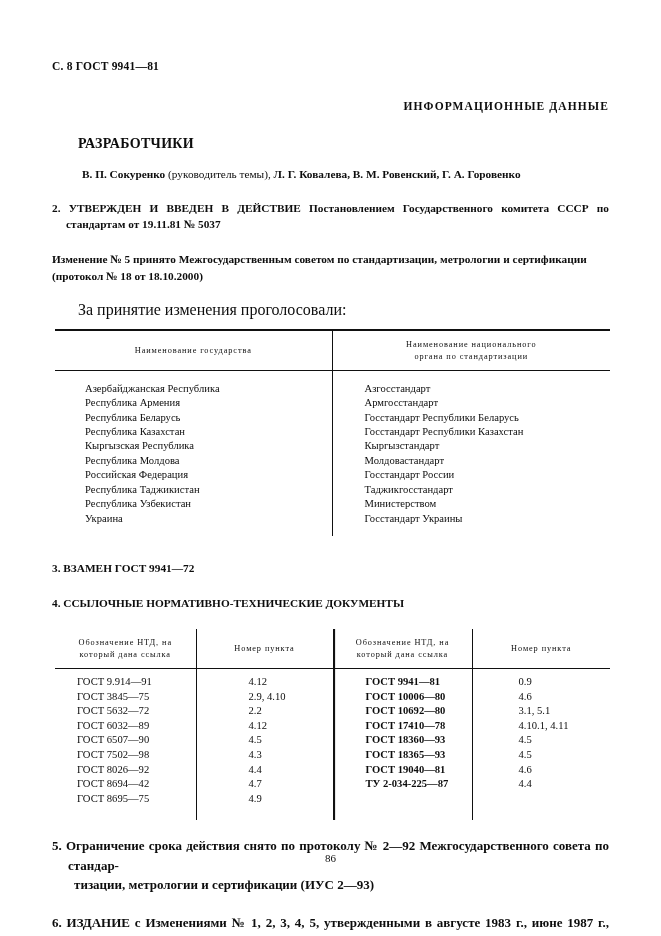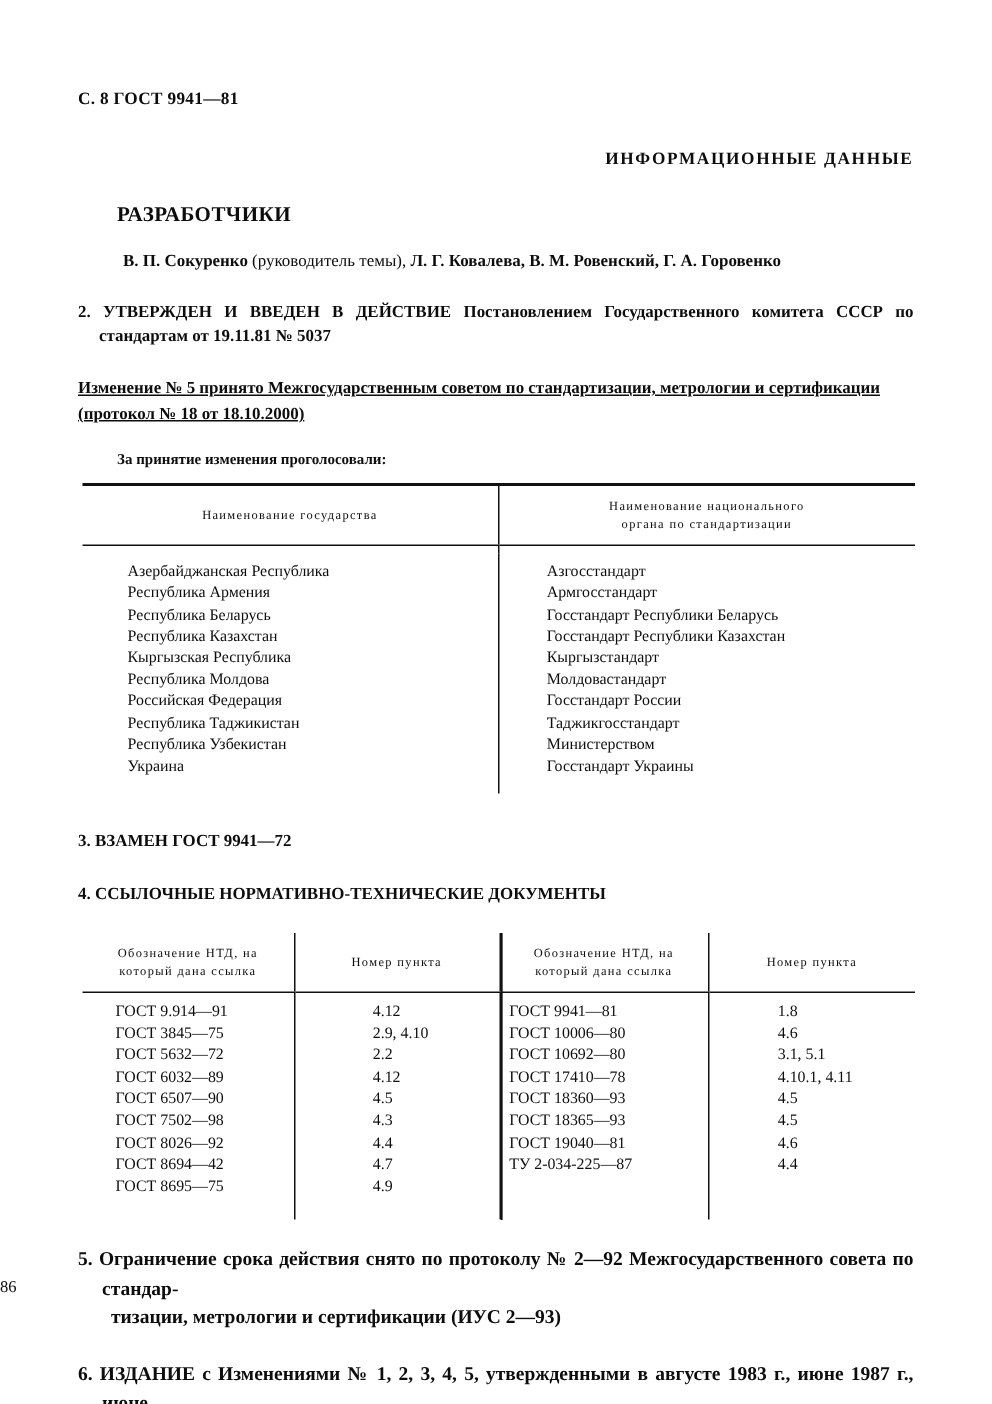--- a/index.html
+++ b/index.html
@@ -65,25 +65,24 @@
     font-weight: bold;
   }
   .devs .role {
     font-weight: normal;
   }
   .note {
     font-weight: bold;
     font-size: 11.3px;
     line-height: 1.5;
     margin: 4px 0 16px 0;
-    text-decoration: underline;
   }
   .vote-line {
-    font-weight: bold;
-    font-size: 10px;
+    font-weight: normal;
+    font-size: 16px;
     margin: 0 0 10px 26px;
   }
 
   
   .tbl {
     width: 555px;
     margin-left: 3px;
     border-collapse: collapse;
     table-layout: fixed;
   }
@@ -134,40 +133,40 @@
   .tbl2 .th-cell { font-size: 8.3px; }
   .ref-list {
     list-style: none;
     margin: 0;
     padding: 0;
     font-size: 10.6px;
     line-height: 1.38;
   }
   .cell-doc  { padding: 6px 0 14px 22px; vertical-align: top; margin-top: 20px; }
   .cell-num  { padding: 6px 0 14px 52px; vertical-align: top; }
-  .cell-doc2 { padding: 6px 0 14px 6px; vertical-align: top; }
+  .cell-doc2 { padding: 6px 0 14px 32px; vertical-align: top; font-weight: bold; }
   .cell-num2 { padding: 6px 0 14px 46px; vertical-align: top; }
 
   
   .foot-clause {
     font-weight: bold;
     font-size: 13px;
     line-height: 1.5;
     margin: 0 0 18px 0;
     padding-left: 16px;
     text-indent: -16px;
     text-align: justify;
   }
   .foot-clause .l2 { display: block; text-indent: 0; padding-left: 6px; }
 
   .page-number {
     position: absolute;
     left: 0; right: 0;
     top: 852px;
-    text-align: left;
+    text-align: center;
     font-size: 11px;
   }
   .spacer-24 { height: 24px; }
   .spacer-16 { height: 16px; }
 </style>
 </head>
 <body>
 
 <div class="page">
 
@@ -304,21 +303,21 @@
             <li>ГОСТ 10692—80</li>
             <li>ГОСТ 17410—78</li>
             <li>ГОСТ 18360—93</li>
             <li>ГОСТ 18365—93</li>
             <li>ГОСТ 19040—81</li>
             <li>ТУ 2-034-225—87</li>
           </ul>
         </td>
         <td class="cell-num2 vdiv">
           <ul class="ref-list">
-            <li>1.8</li>
+            <li>0.9</li>
             <li>4.6</li>
             <li>3.1, 5.1</li>
             <li>4.10.1, 4.11</li>
             <li>4.5</li>
             <li>4.5</li>
             <li>4.6</li>
             <li>4.4</li>
           </ul>
         </td>
       </tr>

